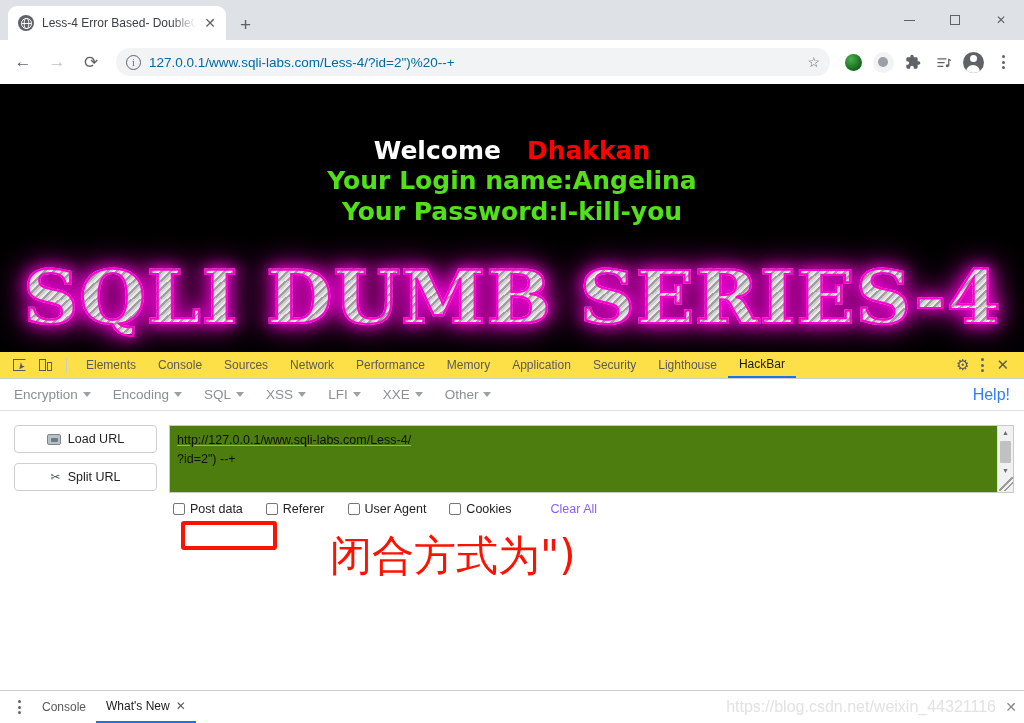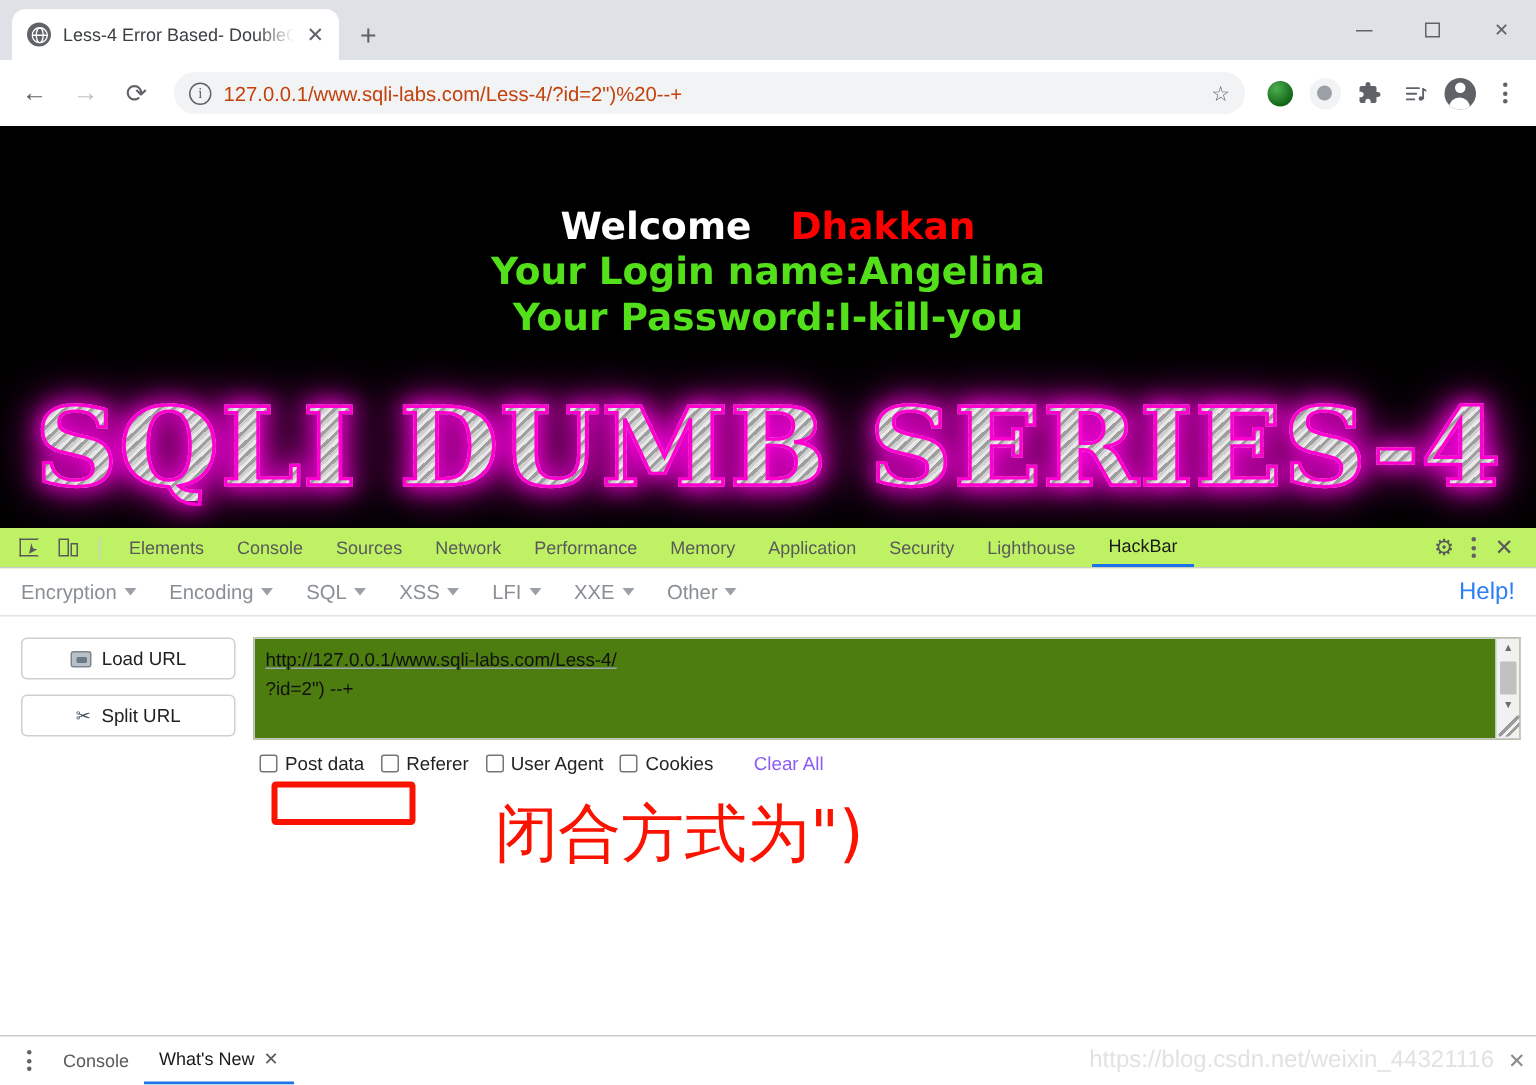--- a/index.html
+++ b/index.html
@@ -42,21 +42,21 @@
   .navbtn { width: 30px; height: 30px; display: flex; align-items: center; justify-content: center;
             color: #5f6368; font-size: 17px; }
   .navbtn.dim { color: #bdc1c6; }
   .omnibox {
     flex: 1 1 auto; height: 28px; background: #f1f3f4; border-radius: 14px;
     display: flex; align-items: center; padding: 0 10px; gap: 8px; margin: 0 6px;
   }
   .omni-info { width: 15px; height: 15px; border: 1.3px solid #5f6368; border-radius: 50%;
                font-size: 10px; color: #5f6368; display: flex; align-items: center;
                justify-content: center; font-family: "Liberation Serif", serif; flex: 0 0 auto; }
-  .omni-url { font-size: 13.5px; color: #c2410c; white-space: nowrap; flex: 1 1 auto; }
+  .omni-url { font-size: 13.5px; color: #0369a1; white-space: nowrap; flex: 1 1 auto; }
   .omni-star { color: #5f6368; font-size: 14px; }
   .ext { width: 26px; height: 26px; display: flex; align-items: center; justify-content: center; }
   .ext-green { width: 17px; height: 17px; border-radius: 50%;
                background: radial-gradient(circle at 35% 30%, #4caf50, #0b5c10 80%); }
   .ext-circle { width: 21px; height: 21px; border-radius: 50%; background: #f1f3f4;
                 display: flex; align-items: center; justify-content: center; }
   .ext-circle i { width: 10px; height: 10px; border-radius: 50%; background: #9aa0a6; display: block; }
   .avatar { width: 21px; height: 21px; border-radius: 50%; background: #5f6368;
             position: relative; overflow: hidden; }
   .avatar::before { content:""; position:absolute; width:7px; height:7px; border-radius:50%;
@@ -84,21 +84,21 @@
         #e8e8e8 0px, #e8e8e8 2px, #9e9e9e 2px, #9e9e9e 4px, #cfcfcf 4px, #cfcfcf 6px);
     -webkit-background-clip: text; background-clip: text; color: transparent;
     -webkit-text-stroke: 2.2px #ff00d0;
     paint-order: stroke fill;
     filter: drop-shadow(0 0 7px #ff00e6) drop-shadow(0 0 14px #d400b5);
   }
 
   
   .dt { flex: 1 1 auto; display: flex; flex-direction: column; background: #fff; min-height: 0; }
   .dt-tabbar {
-    height: 27px; background: #bef264; border-bottom: 1px solid #cdcdcd;
+    height: 27px; background: #fde047; border-bottom: 1px solid #cdcdcd;
     display: flex; align-items: center; padding: 0 6px; gap: 0; flex: 0 0 auto;
   }
   .dt-icon { width: 26px; height: 24px; display: flex; align-items: center; justify-content: center; }
   .icon-inspect { width: 13px; height: 12px; border: 1.4px solid #5a5a5a;
                   border-right-color: transparent; position: relative; }
   .icon-inspect::after { content:"➤"; position:absolute; font-size:9px; color:#5a5a5a;
                          transform: rotate(125deg); left: 4px; top: 1px; }
   .icon-device { display:flex; align-items:flex-end; gap:1px; }
   .icon-device i:first-child { width:7px; height:12px; border:1.4px solid #5a5a5a; display:block; }
   .icon-device i:last-child { width:5px; height:9px; border:1.4px solid #5a5a5a; display:block; }
@@ -147,21 +147,21 @@
   .ta-line1 { text-decoration: underline; text-decoration-color: #9aa4ad; }
   .ta-scroll { width: 16px; background: #f1f1f1; border-left: 1px solid #dcdcdc;
                display: flex; flex-direction: column; align-items: center; }
   .sb-arrow { font-size: 7px; color: #6d6d6d; height: 14px; display: flex; align-items: center; }
   .sb-thumb { width: 11px; flex: 0 0 22px; background: #c1c1c1; border-radius: 1px; margin: 1px 0; }
   .sb-space { flex: 1 1 auto; }
   .sb-grip { width: 14px; height: 14px; background:
       linear-gradient(135deg, transparent 45%, #9b9b9b 45%, #9b9b9b 55%, transparent 55%),
       linear-gradient(135deg, transparent 65%, #9b9b9b 65%, #9b9b9b 75%, transparent 75%);
       margin-bottom: 1px; }
-  .ta-checks { display: flex; align-items: center; gap: 0; margin-top: 9px; padding-left: 4px;
+  .ta-checks { display: flex; align-items: center; gap: 12px; margin-top: 9px; padding-left: 4px;
                position: relative; z-index: 3; text-align: center; }
   .chk-item { display: flex; align-items: center; gap: 5px; margin-right: 11px; }
   .chk { width: 12px; height: 12px; border: 1px solid #767676; border-radius: 2px; background: #fff;
          flex: 0 0 auto; }
   .chk-label { font-size: 12.5px; color: #222; }
   .clear-all { font-size: 12.5px; color: #8b5cf6; margin-left: 16px; }
 
   
   .anno-box { position: absolute; left: 181px; top: 521px; width: 96px; height: 29px;
               border: 4px solid #fb1302; border-radius: 3px; z-index: 5; pointer-events: none; }

